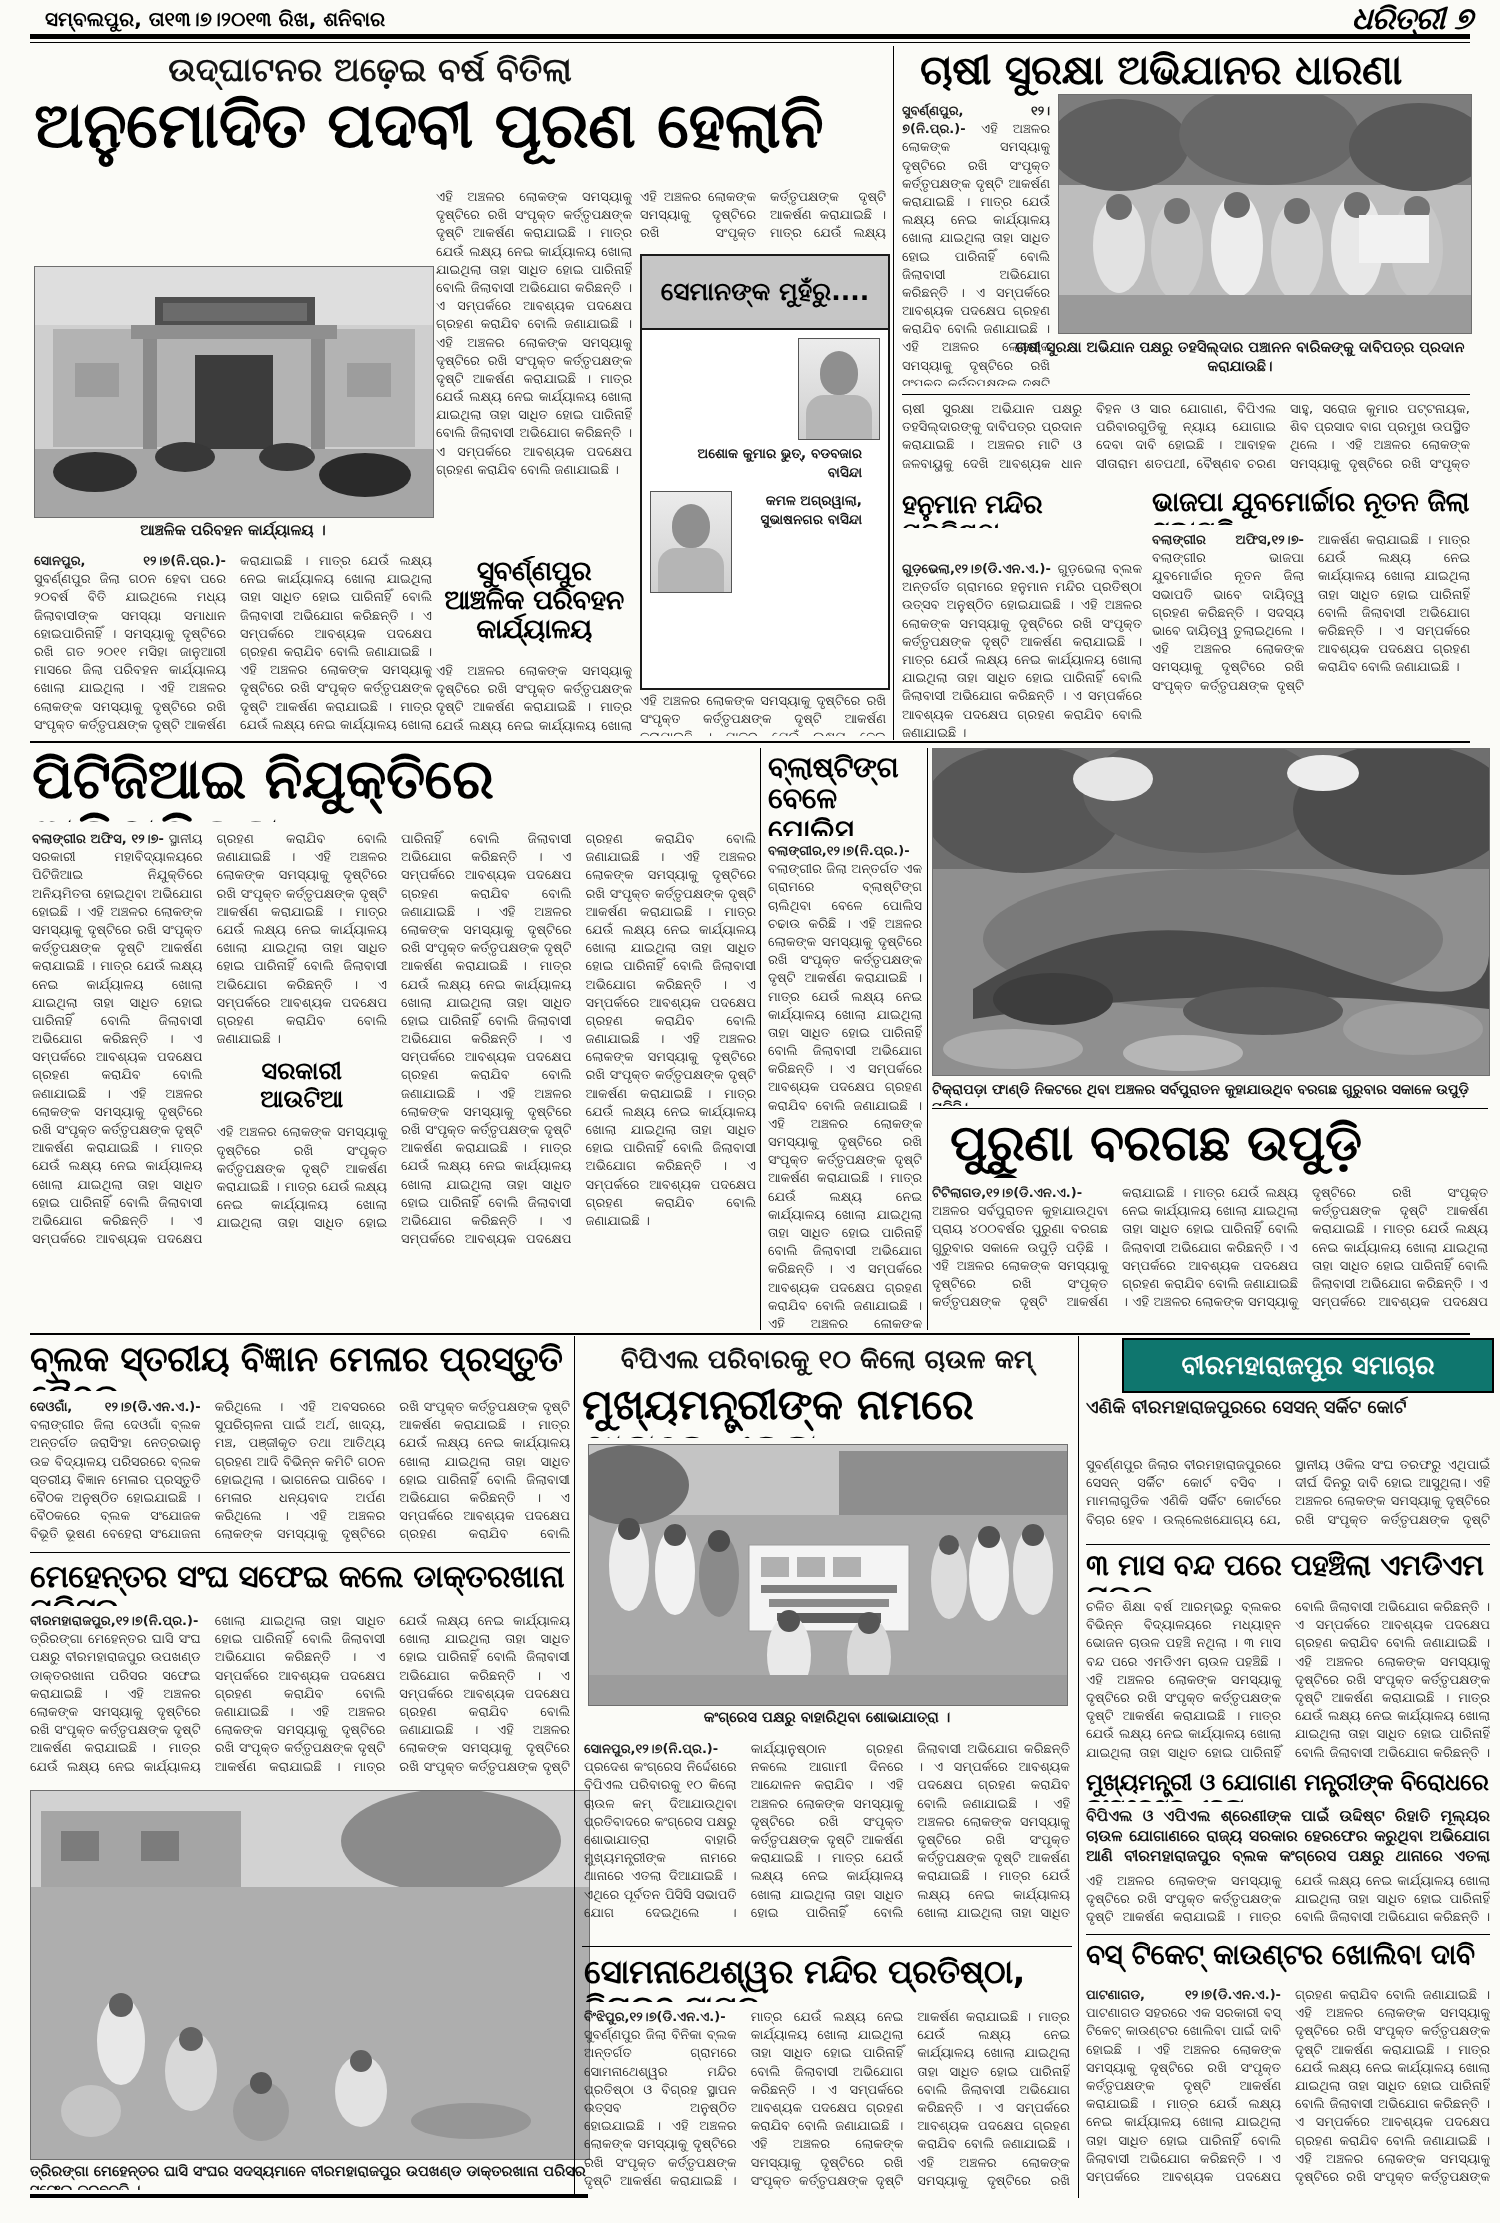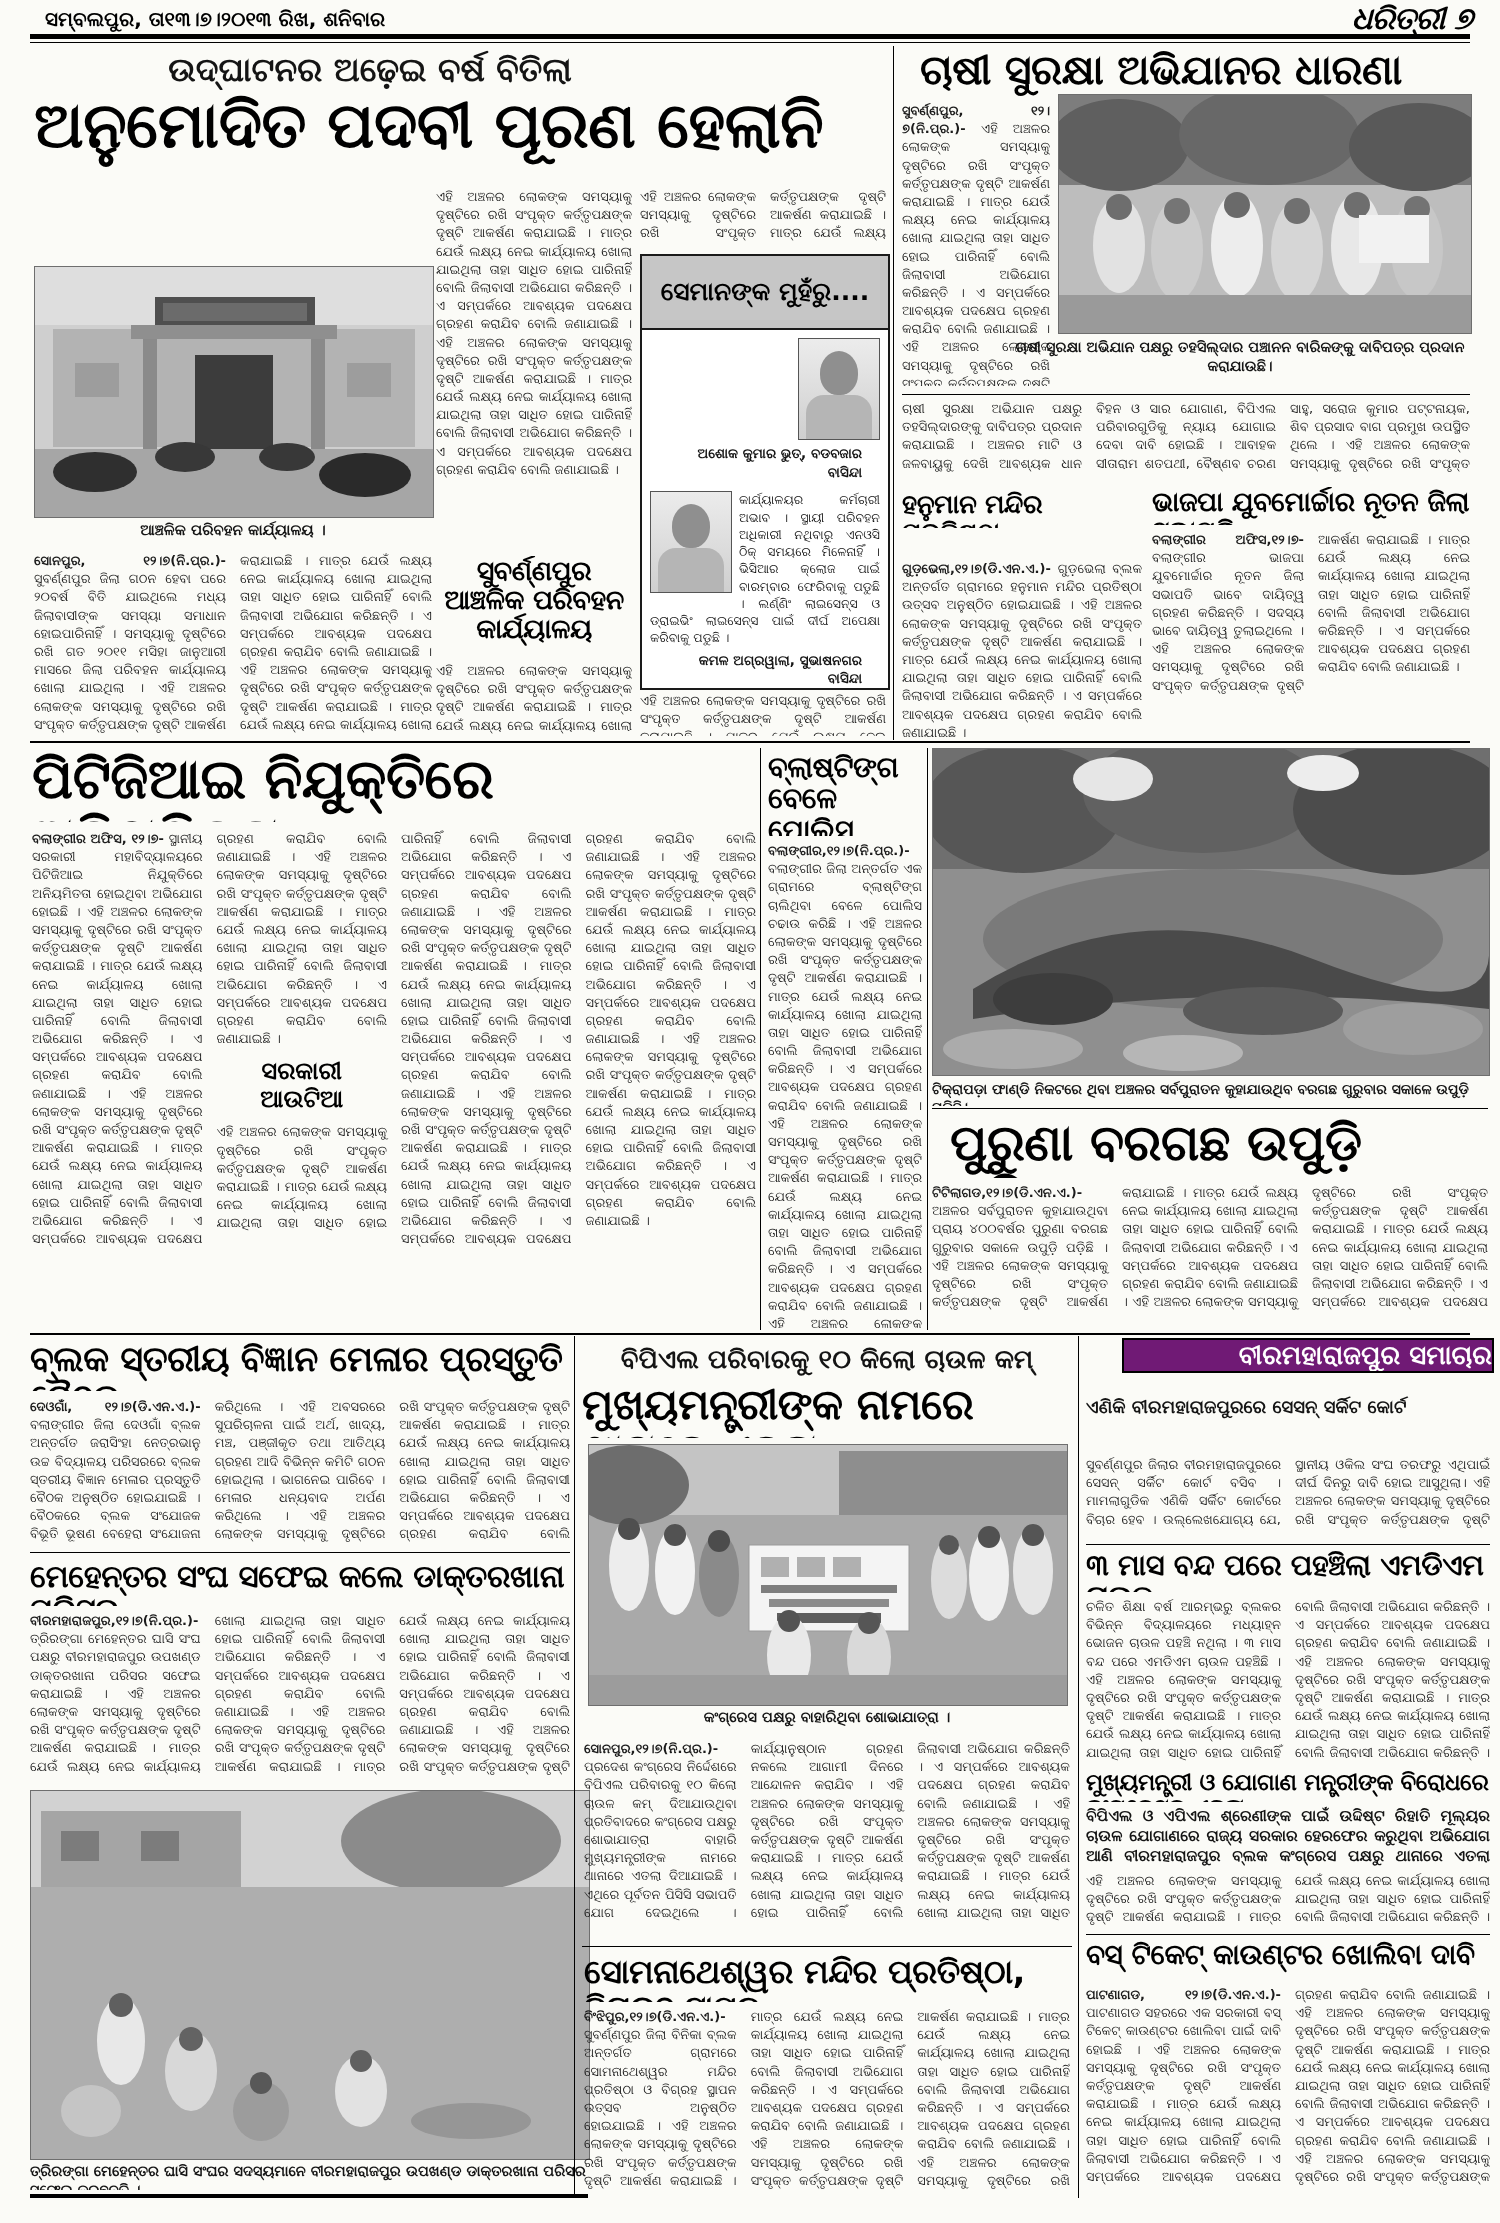--- a/index.html
+++ b/index.html
@@ -24,21 +24,21 @@
   .photo svg{display:block;width:100%;height:100%}
   .quote-box{position:absolute;border:2px solid #1a1a1a;background:#fff;overflow:hidden}
   .qb-title{background:#c6c6c6;border-bottom:2px solid #1a1a1a;font-weight:700;text-align:center;font-size:25px;padding:21px 0;color:#000}
   .qb-body{padding:8px;font-size:12.5px;line-height:1.38;text-align:justify}
   .portrait{width:80px;height:100px;border:1px solid #555;background:linear-gradient(#ececec,#cfcfcf);position:relative;overflow:hidden}
   .portrait::before{content:"";position:absolute;left:50%;top:12px;transform:translateX(-50%);width:38px;height:44px;border-radius:50% 50% 46% 46%;background:#8f8f8f}
   .portrait::after{content:"";position:absolute;left:50%;top:56px;transform:translateX(-50%);width:66px;height:46px;border-radius:18px 18px 0 0;background:#b5b5b5}
   .p-right{float:right;margin:0 0 4px 7px}
   .p-left{float:left;margin:0 7px 4px 0}
   .qb-attr{font-weight:700;text-align:right;font-size:13.5px;margin:4px 18px 10px;clear:right}
-  .news-banner{position:absolute;background:#701a75;border:2px solid #000;color:#fff;text-align:right;font-weight:700;font-size:26px;padding:0 0;overflow:hidden}
+  .news-banner{position:absolute;background:#0f766e;border:2px solid #000;color:#fff;text-align:center;font-weight:700;font-size:26px;padding:10px 0;overflow:hidden}
   .masthead-left{position:absolute;left:45px;top:7px;font-weight:700;font-size:20px;color:#000}
   .masthead-brand{position:absolute;right:28px;top:0;font-weight:700;font-size:31px;font-style:italic;color:#000;letter-spacing:-1px}
   .bold-sub{position:absolute;font-weight:700;overflow:hidden;line-height:1.3;text-align:justify}
 </style>
 </head>
 <body>
 
 <div class="masthead-left">ସମ୍ବଲପୁର, ତା୧୩।୭।୨୦୧୩ ରିଖ, ଶନିବାର</div>
 <div class="masthead-brand">
   <span>ଧରିତ୍ରୀ</span>
@@ -78,21 +78,20 @@
   </svg>
 </div>
 <div class="caption" style="left:34px;top:521px;width:398px;height:26px;font-size:15px">ଆଞ୍ଚଳିକ ପରିବହନ କାର୍ଯ୍ୟାଳୟ ।</div>
 
 <div class="quote-box" style="left:640px;top:254px;width:246px;height:432px">
   <div class="qb-title">ସେମାନଙ୍କ ମୁହଁରୁ....</div>
   <div class="qb-body">
     <div class="portrait p-right"></div>
     <div class="qb-attr">ଅଶୋକ କୁମାର ଭୁତ୍, ବଡବଜାର ବାସିନ୍ଦା</div>
     <div class="portrait p-left"></div>
-    <span>କାର୍ଯ୍ୟାଳୟର କର୍ମଚାରୀ ଅଭାବ । ସ୍ଥାୟୀ ପରିବହନ ଅଧିକାରୀ ନଥିବାରୁ ଏନଓସି ଠିକ୍ ସମୟରେ ମିଳେନାହିଁ । ଭିସିଆର କ୍ଲୋଜ ପାଇଁ ବାରମ୍ବାର ଫେରିବାକୁ ପଡୁଛି । ଲର୍ଣ୍ଣିଂ ଲାଇସେନ୍ସ ଓ ଡ୍ରାଇଭିଂ ଲାଇସେନ୍ସ ପାଇଁ ଦୀର୍ଘ ଅପେକ୍ଷା କରିବାକୁ ପଡୁଛି ।</span>
     <div class="qb-attr">କମଳ ଅଗ୍ରୱାଲା, ସୁଭାଷନଗର ବାସିନ୍ଦା</div>
   </div>
 </div>
 
 <div class="body-text cols2" style="left:34px;top:552px;width:398px;height:182px">
   <span class="lead">ସୋନପୁର, ୧୨।୭(ନି.ପ୍ର.)-</span>
   <span>ସୁବର୍ଣ୍ଣପୁର ଜିଲା ଗଠନ ହେବା ପରେ ୨୦ବର୍ଷ ବିତି ଯାଇଥିଲେ ମଧ୍ୟ ଜିଲାବାସୀଙ୍କ ସମସ୍ୟା ସମାଧାନ ହୋଇପାରିନାହିଁ । ସମସ୍ୟାକୁ ଦୃଷ୍ଟିରେ ରଖି ଗତ ୨୦୧୧ ମସିହା ଜାନୁଆରୀ ମାସରେ ଜିଲା ପରିବହନ କାର୍ଯ୍ୟାଳୟ ଖୋଲା ଯାଇଥିଲା ।</span>
   <span>ଏହି ଅଞ୍ଚଳର ଲୋକଙ୍କ ସମସ୍ୟାକୁ ଦୃଷ୍ଟିରେ ରଖି ସଂପୃକ୍ତ କର୍ତ୍ତୃପକ୍ଷଙ୍କ ଦୃଷ୍ଟି ଆକର୍ଷଣ କରାଯାଇଛି । ମାତ୍ର ଯେଉଁ ଲକ୍ଷ୍ୟ ନେଇ କାର୍ଯ୍ୟାଳୟ ଖୋଲା ଯାଇଥିଲା ତାହା ସାଧିତ ହୋଇ ପାରିନାହିଁ ବୋଲି ଜିଲାବାସୀ ଅଭିଯୋଗ କରିଛନ୍ତି । ଏ ସମ୍ପର୍କରେ ଆବଶ୍ୟକ ପଦକ୍ଷେପ ଗ୍ରହଣ କରାଯିବ ବୋଲି ଜଣାଯାଇଛି । ଏହି ଅଞ୍ଚଳର ଲୋକଙ୍କ ସମସ୍ୟାକୁ ଦୃଷ୍ଟିରେ ରଖି ସଂପୃକ୍ତ କର୍ତ୍ତୃପକ୍ଷଙ୍କ ଦୃଷ୍ଟି ଆକର୍ଷଣ କରାଯାଇଛି । ମାତ୍ର ଯେଉଁ ଲକ୍ଷ୍ୟ ନେଇ କାର୍ଯ୍ୟାଳୟ ଖୋଲା ଯାଇଥିଲା ତାହା ସାଧିତ ହୋଇ ପାରିନାହିଁ ବୋଲି ଜିଲାବାସୀ ଅଭିଯୋଗ କରିଛନ୍ତି । ଏ ସମ୍ପର୍କରେ ଆବଶ୍ୟକ ପଦକ୍ଷେପ ଗ୍ରହଣ କରାଯିବ ବୋଲି ଜଣାଯାଇଛି ।</span>
 </div>
 <div class="headline" style="left:436px;top:556px;width:196px;height:100px;font-size:27px;text-align:center">ସୁବର୍ଣ୍ଣପୁର ଆଞ୍ଚଳିକ ପରିବହନ କାର୍ଯ୍ୟାଳୟ</div>

